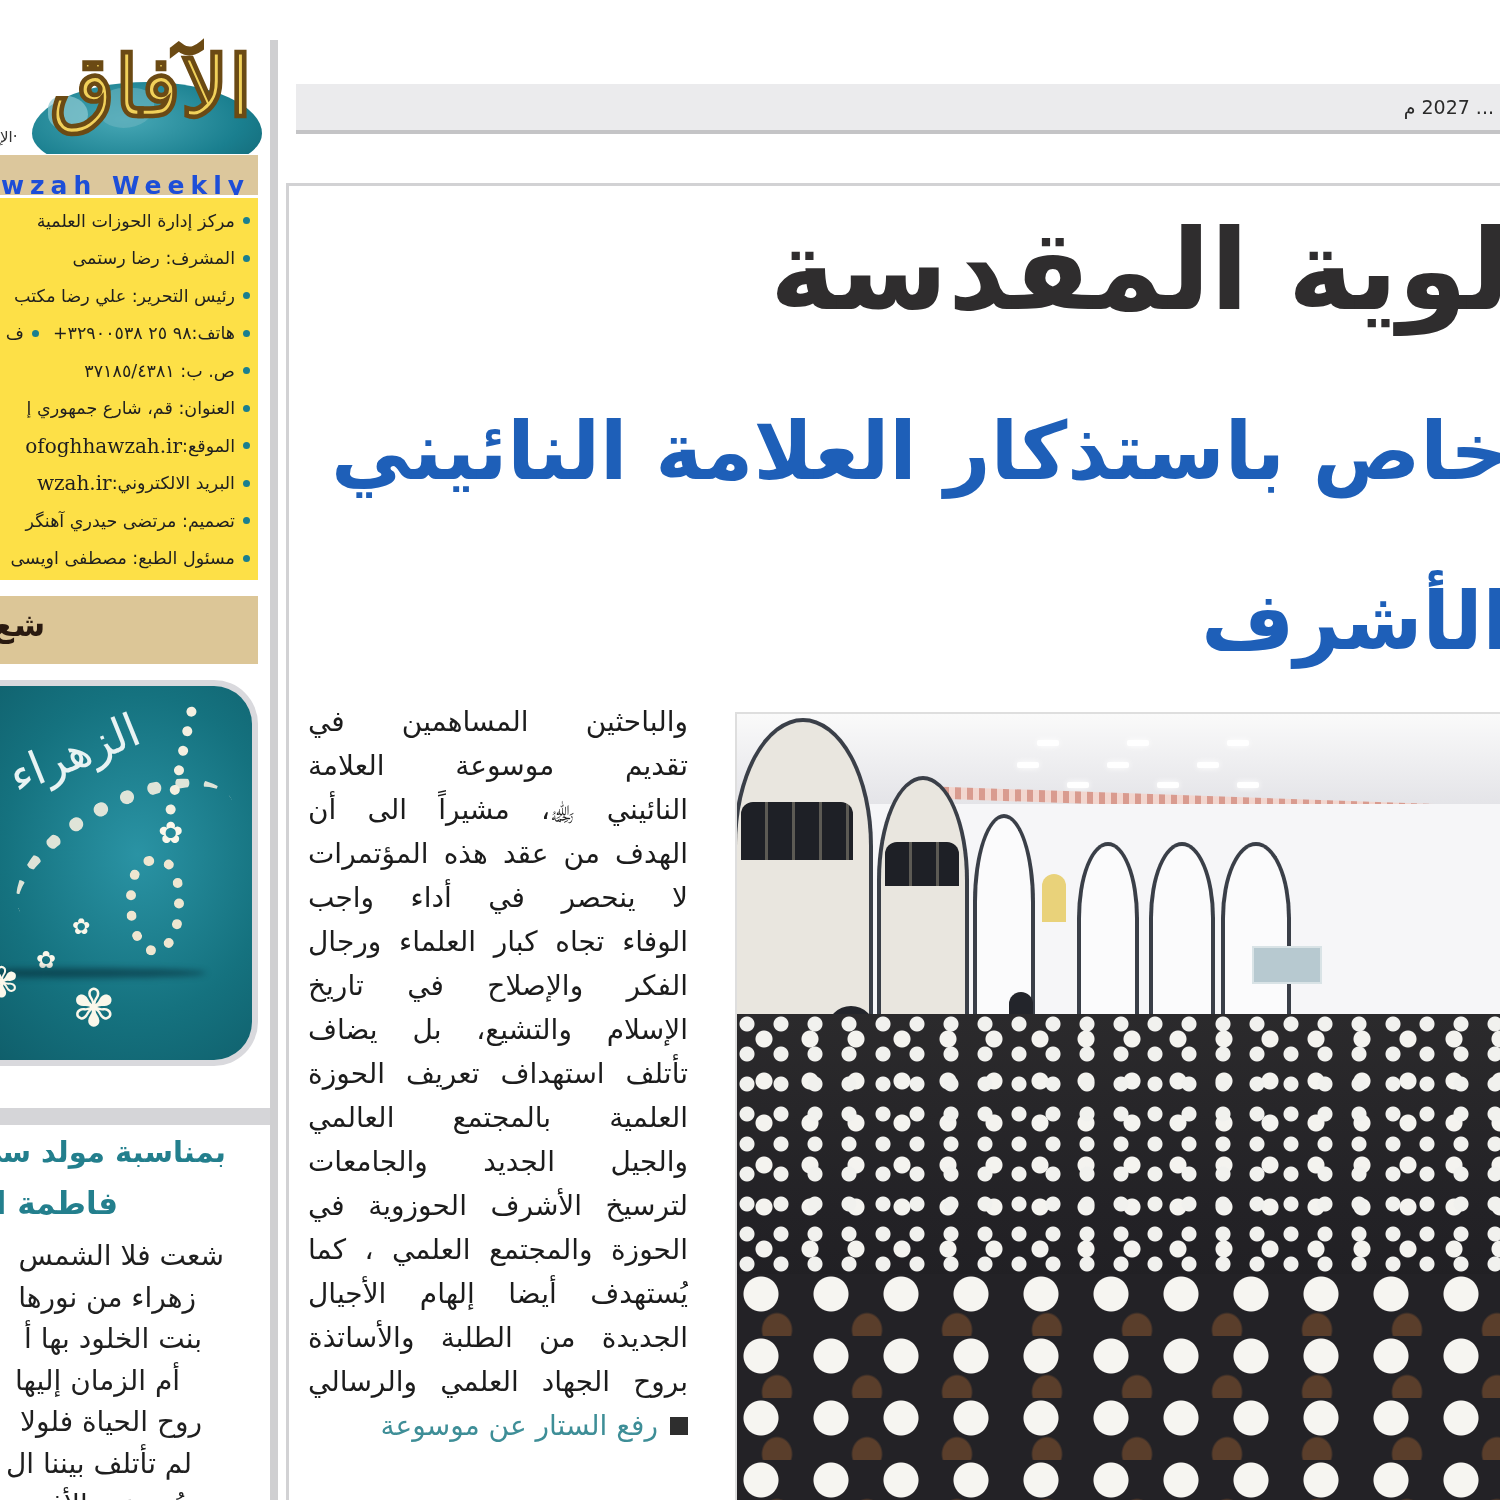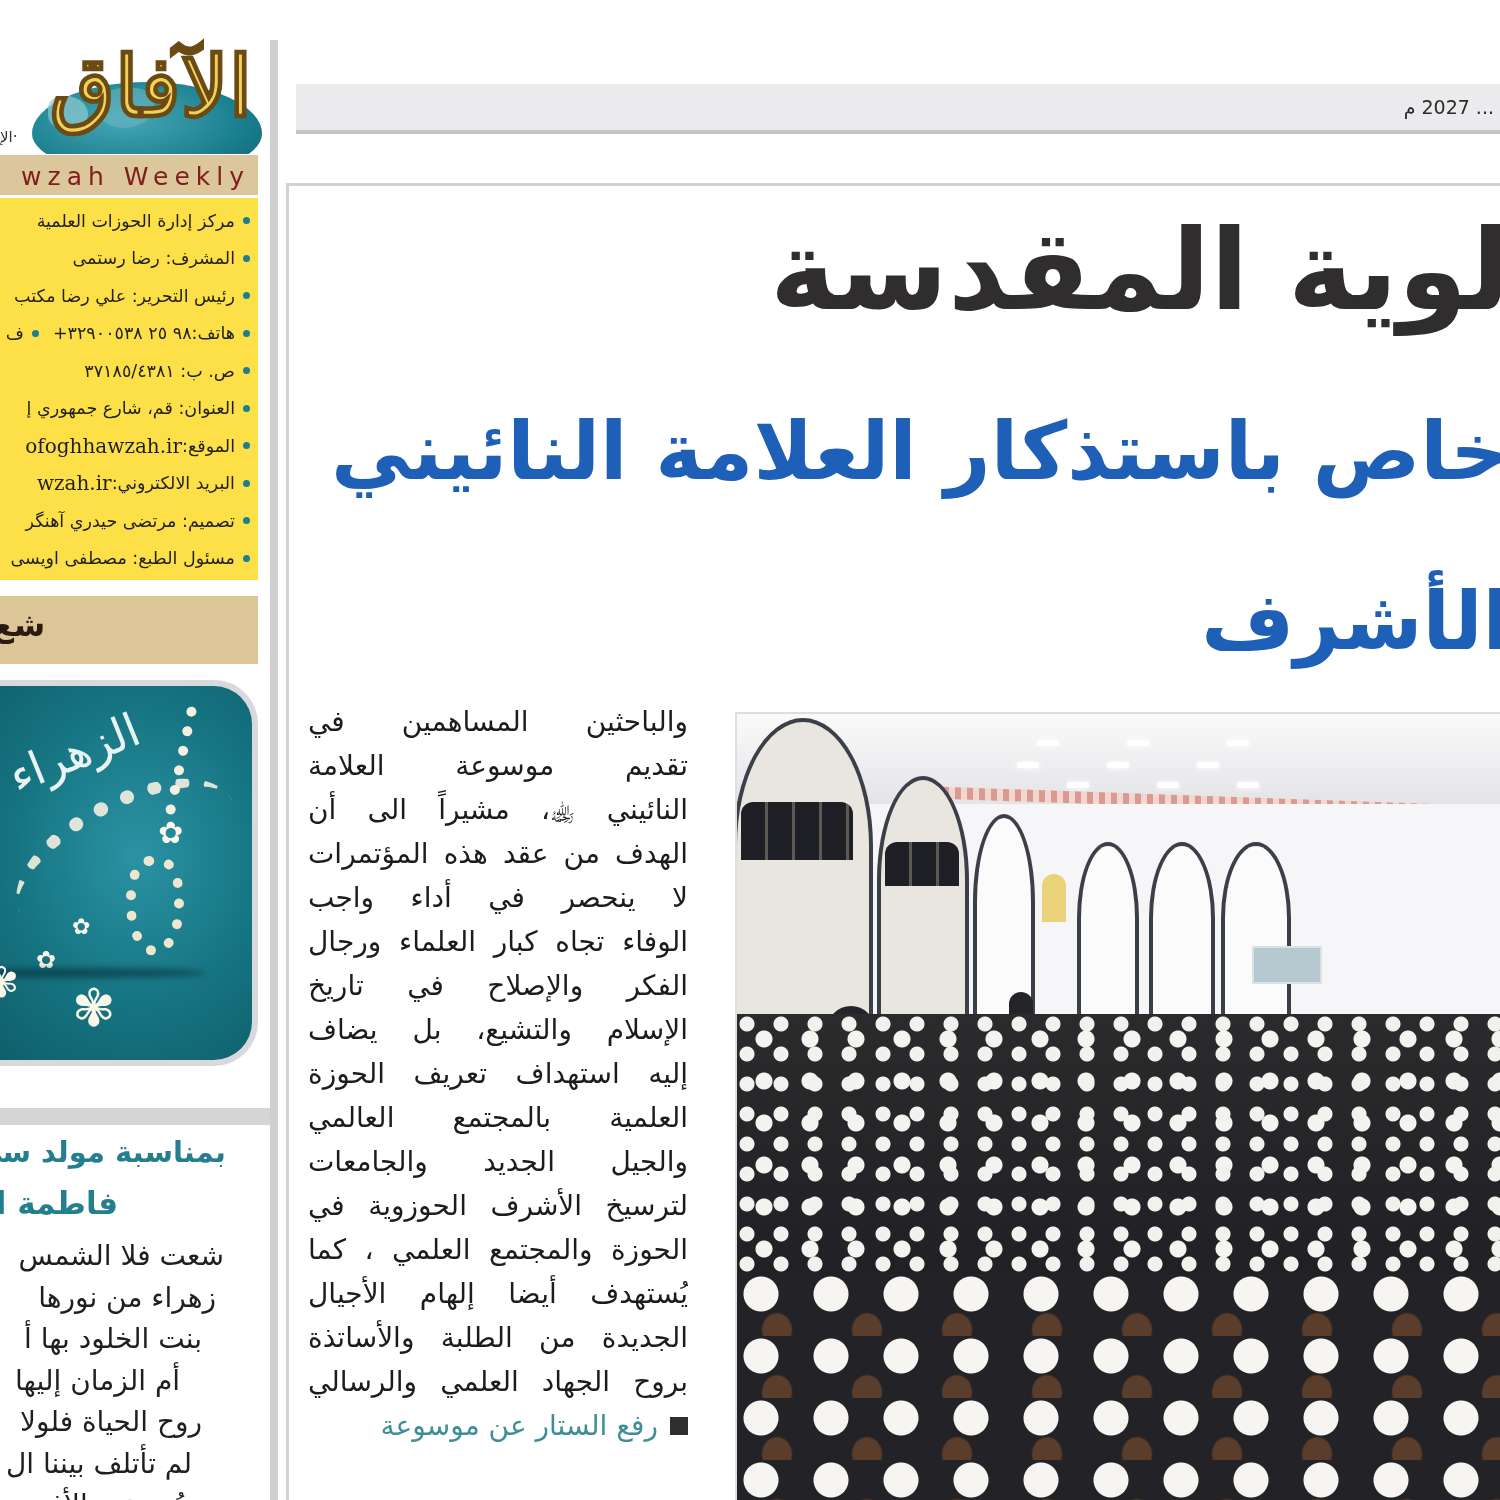--- a/index.html
+++ b/index.html
@@ -12,21 +12,21 @@
 
     .logo { position: absolute; left: 0; top: 30px; width: 262px; height: 124px; overflow: hidden; padding-left: 16px; }
     .logo-globe { position: absolute; left: 32px; top: 52px; width: 230px; height: 94px; border-radius: 50% 50% 48% 52% / 55% 55% 45% 45%; background: radial-gradient(ellipse at 40% 40%, #47a8b6 0%, #1a7f8f 60%, #10606e 100%); }
     .logo-land1 { position: absolute; left: 48px; top: 66px; width: 40px; height: 34px; background: #8fcad3; border-radius: 40% 60% 50% 50%; opacity: .7; }
     .logo-land2 { position: absolute; left: 98px; top: 58px; width: 56px; height: 40px; background: #6bb4c0; border-radius: 50% 40% 60% 50%; opacity: .6; }
     .logo-swoosh { position: absolute; left: 36px; top: 104px; width: 220px; height: 44px; border-bottom: 8px solid #e9c84f; border-radius: 0 0 50% 50%; }
     .logo-word { position: absolute; right: 10px; top: 2px; font-family: "DejaVu Serif", serif; font-weight: bold; font-size: 84px; line-height: 110px; color: #f1d15a; -webkit-text-stroke: 2px #6b4a14; direction: rtl; }
     .logo-side { position: absolute; left: 0; top: 98px; font-size: 15px; color: #333; direction: rtl; }
 
     .weekly-band { position: absolute; left: 0; top: 155px; width: 258px; height: 40px; background: #dcc79c; overflow: hidden; }
-    .weekly-text { position: absolute; right: 8px; top: 7px; font-family: "DejaVu Sans", sans-serif; font-weight: normal; font-size: 25px; letter-spacing: 6px; color: #7f1d1d; white-space: nowrap; }
+    .weekly-text { position: absolute; right: 8px; top: 16px; font-family: "DejaVu Sans", sans-serif; font-weight: bold; font-size: 25px; letter-spacing: 6px; color: #1d4ed8; white-space: nowrap; }
 
     .masthead { position: absolute; left: 0; top: 198px; width: 258px; height: 382px; background: #fde047; overflow: hidden; }
     .mast-list { list-style: none; position: absolute; right: 8px; top: 4px; direction: rtl; }
     .mast-item { height: 37.5px; font-size: 17.5px; line-height: 36px; color: #1f1f1f; white-space: nowrap; display: flex; align-items: center; }
     .mast-dot { display: inline-block; width: 7px; height: 7px; border-radius: 50%; background: #1a7f8f; margin-left: 8px; flex: none; }
     .mast-dot.inline { margin-right: 14px; }
     .mast-latin { font-family: "DejaVu Serif", serif; font-size: 20px; direction: ltr; unicode-bidi: embed; }
 
     .poetry-band { position: absolute; left: 0; top: 596px; width: 258px; height: 68px; background: #dcc697; overflow: hidden; }
     .poetry-band-text { position: absolute; left: -8px; top: 10px; font-weight: bold; font-size: 32px; color: #2a1a10; direction: rtl; white-space: nowrap; }
@@ -170,21 +170,21 @@
       <span class="flower" style="left:106px;top:296px;font-size:52px;">✾</span>
     </div>
   </div>
 
   <div class="poem-box-border"></div>
   <div class="poem-box">
     <div class="poem-title l1">بمناسبة مولد سي</div>
     <div class="poem-title l2">فاطمة الز</div>
     <ul class="poem-lines">
       <li class="poem-line" style="margin-right:0;">شعت فلا الشمس</li>
-      <li class="poem-line" style="margin-right:8px;">زهراء من نورها</li>
+      <li class="poem-line" style="margin-right:28px;">زهراء من نورها</li>
       <li class="poem-line" style="margin-right:22px;">بنت الخلود بها أ</li>
       <li class="poem-line" style="margin-right:44px;">أم الزمان إليها</li>
       <li class="poem-line" style="margin-right:22px;">روح الحياة فلولا</li>
       <li class="poem-line" style="margin-right:32px;">لم تأتلف بيننا ال</li>
       <li class="poem-line" style="margin-right:40px;">يُـ تدعي الأفق</li>
     </ul>
   </div>
 </div>
 <div class="sidebar-divider"></div>
 
@@ -200,21 +200,21 @@
 
 <div class="body-col">
   <div class="body-line">والباحثين المساهمين في</div>
   <div class="body-line">تقديم موسوعة العلامة</div>
   <div class="body-line">النائيني ﵀، مشيراً الى أن</div>
   <div class="body-line">الهدف من عقد هذه المؤتمرات</div>
   <div class="body-line">لا ينحصر في أداء واجب</div>
   <div class="body-line">الوفاء تجاه كبار العلماء ورجال</div>
   <div class="body-line">الفكر والإصلاح في تاريخ</div>
   <div class="body-line">الإسلام والتشيع، بل يضاف</div>
-  <div class="body-line">إليه استهداف تعريف الحوزة</div>
+  <div class="body-line">تأتلف استهداف تعريف الحوزة</div>
   <div class="body-line">العلمية بالمجتمع العالمي</div>
   <div class="body-line">والجيل الجديد والجامعات</div>
   <div class="body-line">لترسيخ الأشرف الحوزوية في</div>
   <div class="body-line">الحوزة والمجتمع العلمي ، كما</div>
   <div class="body-line">يُستهدف أيضا إلهام الأجيال</div>
   <div class="body-line">الجديدة من الطلبة والأساتذة</div>
   <div class="body-line">بروح الجهاد العلمي والرسالي</div>
   <div class="subhead">
     <span class="subhead-bullet"></span>
     <span>رفع الستار عن موسوعة</span>

